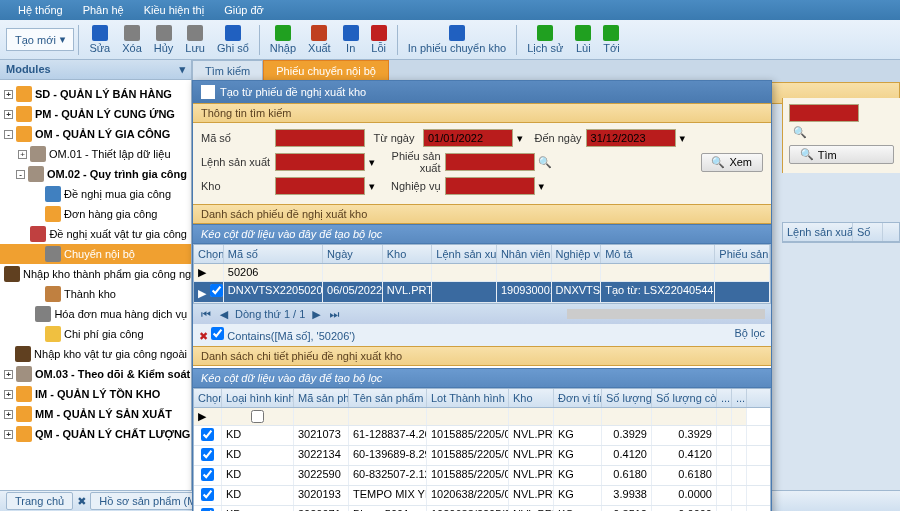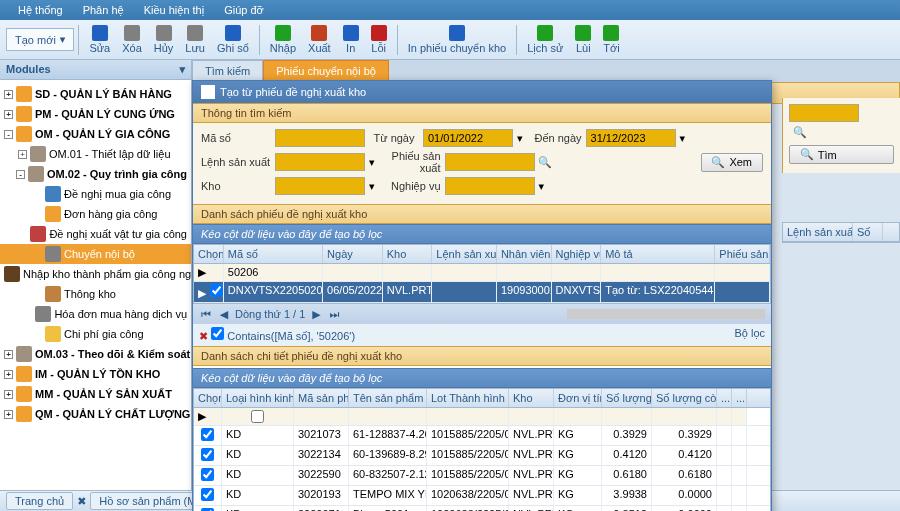--- a/index.html
+++ b/index.html
@@ -34,21 +34,21 @@
 .dialog { position: absolute; left: 0; top: 20px; width: 580px; background: #fff; border: 1px solid #4a7ab0; box-shadow: 2px 2px 8px rgba(0,0,0,0.3); z-index: 10; }
 .dialog-title { background: linear-gradient(#5a8ac0, #4a7ab0); color: #fff; padding: 4px 8px; display: flex; align-items: center; }
 .dialog-title .ico { width: 14px; height: 14px; background: #fff; margin-right: 5px; }
 
 .section-hdr { background: linear-gradient(#f8e0a8, #f0d088); padding: 3px 8px; color: #5a4020; border-top: 1px solid #d0a040; border-bottom: 1px solid #d0a040; }
 .section-hdr.blue { background: linear-gradient(#6a9ad0, #5a8ac0); color: #fff; border-color: #4a7ab0; font-style: italic; }
 
 .form-grid { padding: 6px 8px; background: #f8f4e8; }
 .form-row { display: flex; align-items: center; margin-bottom: 3px; gap: 4px; }
 .form-lbl { width: 70px; color: #333; }
-.form-inp { border: 1px solid #b0a880; padding: 2px 4px; background: #eab308; height: 18px; }
+.form-inp { border: 1px solid #b0a880; padding: 2px 4px; background: #b91c1c; height: 18px; }
 .btn { background: linear-gradient(#f8f8f8, #e0e0e0); border: 1px solid #a0a0a0; padding: 2px 10px; border-radius: 2px; cursor: pointer; display: inline-flex; align-items: center; gap: 4px; }
 
 .grid { border: 1px solid #a0b8d0; background: #fff; }
 .grid-hdr { display: flex; background: linear-gradient(#e8f0f8, #d0e0f0); border-bottom: 1px solid #a0b8d0; }
 .grid-hdr > div { padding: 3px 4px; border-right: 1px solid #c0d0e0; color: #2a5a8a; overflow: hidden; white-space: nowrap; }
 .grid-row { display: flex; border-bottom: 1px solid #e0e8f0; }
 .grid-row > div { padding: 2px 4px; border-right: 1px solid #e8eef5; overflow: hidden; white-space: nowrap; }
 .grid-row.sel { background: #3a6aa0; color: #fff; }
 .grid-row.filter > div { background: #f8f4e8; }
 .pager { background: linear-gradient(#d0e0f0, #c0d0e8); padding: 3px 6px; display: flex; align-items: center; gap: 4px; color: #2a5a8a; }
@@ -209,33 +209,39 @@
         <div class="tree-node">
           <span class="tree-indent" style="width:28px;"></span>
           <span style="width:13px;display:inline-block;"></span>
           <span class="tree-ico" style="background:#604020;"></span>
           <span>Nhập kho thành phẩm gia công ngoài</span>
         </div>
         <div class="tree-node">
           <span class="tree-indent" style="width:28px;"></span>
           <span style="width:13px;display:inline-block;"></span>
           <span class="tree-ico" style="background:#c08040;"></span>
-          <span>Thông kho</span>
+          <span>Thành kho</span>
         </div>
         <div class="tree-node">
           <span class="tree-indent" style="width:28px;"></span>
           <span style="width:13px;display:inline-block;"></span>
           <span class="tree-ico" style="background:#808080;"></span>
           <span>Hóa đơn mua hàng dịch vụ</span>
         </div>
         <div class="tree-node">
           <span class="tree-indent" style="width:28px;"></span>
           <span style="width:13px;display:inline-block;"></span>
           <span class="tree-ico" style="background:#f0c040;"></span>
           <span>Chi phí gia công</span>
+        </div>
+        <div class="tree-node">
+          <span class="tree-indent" style="width:28px;"></span>
+          <span style="width:13px;display:inline-block;"></span>
+          <span class="tree-ico" style="background:#604020;"></span>
+          <span>Nhập kho vật tư gia công ngoài</span>
         </div>
         <div class="tree-node bold">
           <span class="tree-indent" style="width:14px;"></span>
           <span class="tree-exp">+</span>
           <span class="tree-ico" style="background:#a09080;"></span>
           <span>OM.03 - Theo dõi &amp; Kiểm soát</span>
         </div>
         <div class="tree-node bold">
           <span class="tree-indent" style="width:0px;"></span>
           <span class="tree-exp">+</span>

